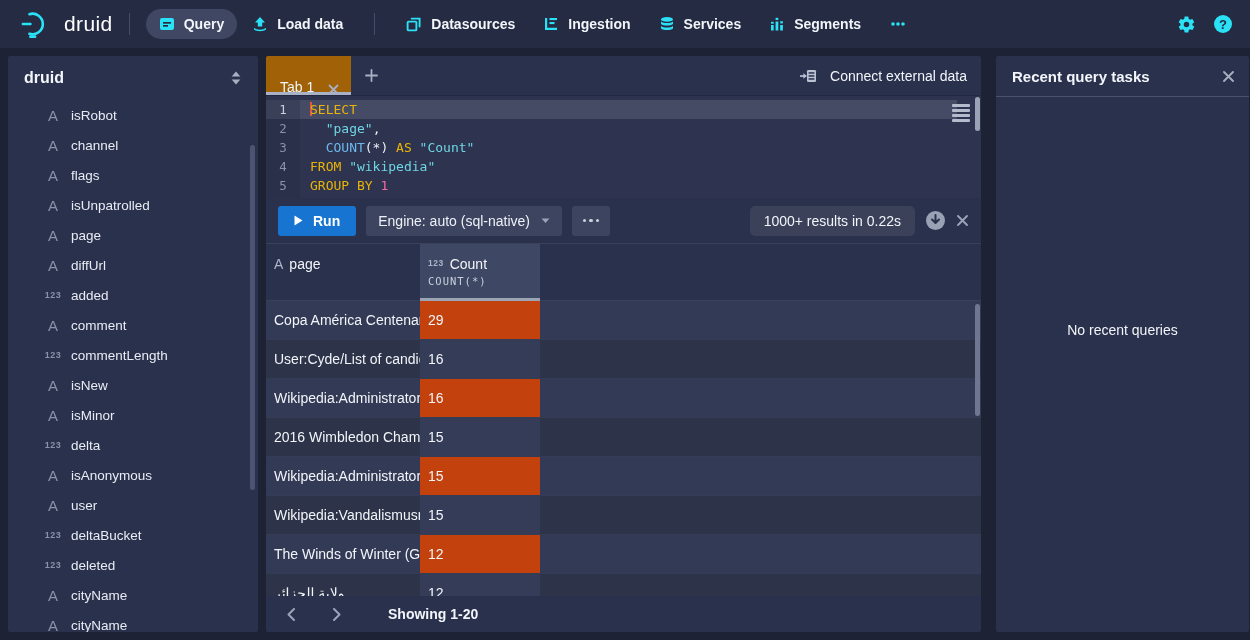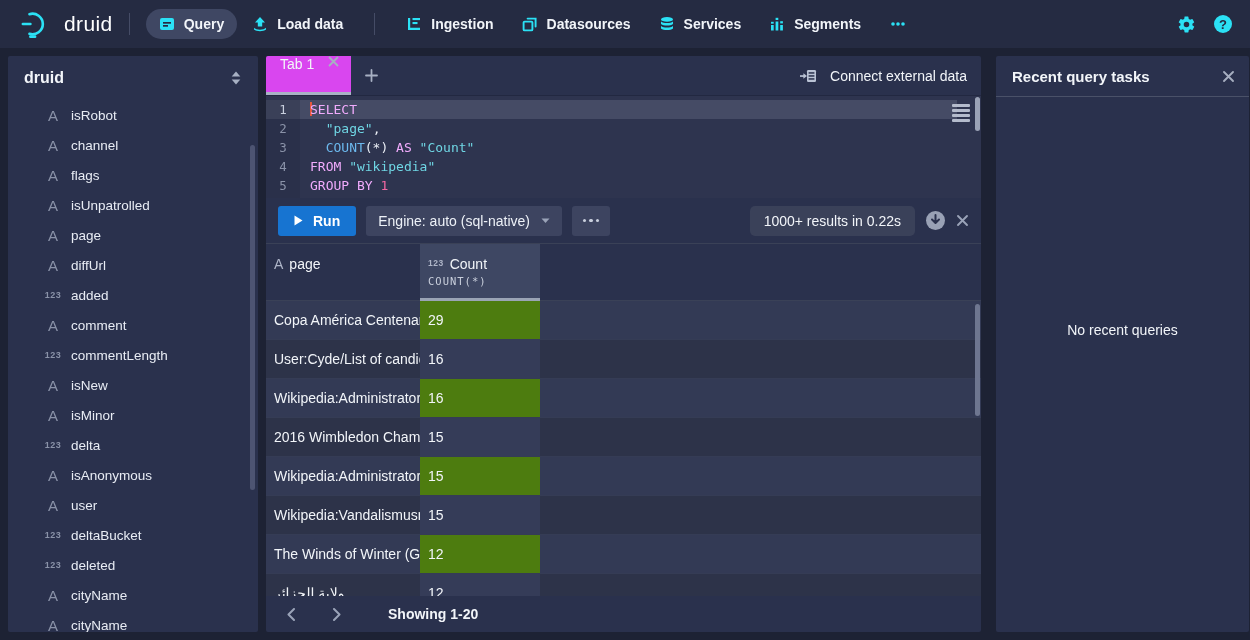--- a/index.html
+++ b/index.html
@@ -25,34 +25,34 @@
   .sidebar { left:8px; width:250px; overflow:hidden; }
   .side-header { height:44px; display:flex; align-items:center; justify-content:space-between; padding:0 16px; font-size:16px; font-weight:700; }
   .side-item { height:30px; display:flex; align-items:center; padding-left:34px; gap:7px; font-size:13.5px; color:#E8ECF4; cursor:pointer; }
   .type-glyph { width:22px; text-align:center; color:#8A92A8; font-size:15px; flex:none; font-weight:400; }
   .type-glyph.num { font-size:9px; font-weight:700; letter-spacing:.5px; }
   .side-scrollbar { position:absolute; right:3px; top:89px; width:5px; height:345px; background:#4D5472; border-radius:3px; }
 
   
   .main { left:266px; width:715px; display:flex; flex-direction:column; overflow:hidden; }
   .tabbar { height:39px; display:flex; align-items:center; flex:none; }
-  .tab { height:100%; display:flex; align-items:flex-start; gap:14px; padding:0 12px 0 14px; background:#d946ef; font-size:14px; position:relative; cursor:pointer; }
+  .tab { height:100%; display:flex; align-items:flex-end; gap:14px; padding:0 12px 0 14px; background:#a16207; font-size:14px; position:relative; cursor:pointer; }
   .tab::after { content:""; position:absolute; left:0; right:0; bottom:0; height:3px; background:#A8B1C5; }
   .tab-add { width:40px; height:100%; display:flex; align-items:center; justify-content:center; cursor:pointer; }
   .connect { margin-left:auto; display:flex; align-items:center; gap:13px; padding-right:14px; font-size:14px; cursor:pointer; }
 
   
   .editor { height:103px; background:#2E344F; position:relative; overflow:hidden; flex:none; font-family:"DejaVu Sans Mono",monospace; font-size:13px; border-top:1px solid #222841; padding-top:4px; }
   .eline { display:flex; height:19px; line-height:19px; }
   .gutter { width:34px; flex:none; text-align:center; color:#8A92A8; background:#2A304A; font-size:12.5px; }
   .eline.active .gutter { background:#3A4058; color:#C9CFDE; }
   .code { flex:1; white-space:pre; padding-left:10px; margin-right:24px; }
   .eline.active .code { background:#454B65; }
   .caret { display:inline-block; width:2px; height:14px; background:#E4573F; vertical-align:-2px; margin-right:-2px; }
-  .seg-kw{color:#f0abfc} .seg-str{color:#6FD6E4} .seg-fn{color:#6CB9EE} .seg-num{color:#F268A2} .seg-plain{color:#EAEEF5}
+  .seg-kw{color:#eab308} .seg-str{color:#6FD6E4} .seg-fn{color:#6CB9EE} .seg-num{color:#F268A2} .seg-plain{color:#EAEEF5}
   .editor-menu { position:absolute; top:8px; right:11px; width:18px; cursor:pointer; }
   .editor-menu div { height:2.5px; background:#B4BBCC; margin:0 0 2.6px 0; border-radius:1px; }
   .editor-scroll { position:absolute; top:1px; right:1px; width:5px; height:34px; background:#9AA2B6; border-radius:3px; }
 
   
   .runbar { height:45px; display:flex; align-items:center; padding:0 12px; gap:10px; flex:none; }
   .btn-run { display:flex; align-items:center; gap:10px; background:#1774D1; border:none; color:#fff; font-weight:700; font-size:14px; height:30px; padding:0 16px; border-radius:3px; font-family:inherit; cursor:pointer; }
   .btn-engine { display:flex; align-items:center; gap:11px; background:#3D4460; border:none; color:#EDF1F7; font-size:14px; height:30px; padding:0 12px; border-radius:3px; font-family:inherit; cursor:pointer; }
   .btn-more { background:#3D4460; border:none; height:30px; width:38px; border-radius:3px; display:flex; align-items:center; justify-content:center; gap:3px; cursor:pointer; }
   .btn-more i { width:3.5px; height:3.5px; border-radius:50%; background:#C9CFDD; }
@@ -65,21 +65,21 @@
   .th-count { width:120px; background:#3E4763; padding:12px 0 0 8px; position:relative; cursor:pointer; }
   .th-count::after { content:""; position:absolute; left:0; right:0; bottom:-1px; height:3px; background:#9AA4B5; }
   .th-line1 { display:flex; gap:6px; font-size:14px; }
   .th-sub { font-family:"DejaVu Sans Mono",monospace; font-size:10.5px; color:#C9CFDC; margin-top:3px; letter-spacing:1px; }
   .th-glyph { color:#AEB5C8; font-size:14px; }
   .th-glyph.num { font-size:8.5px; font-weight:700; letter-spacing:.5px; line-height:14px; }
   .trow { height:39px; display:flex; border-bottom:1px solid #353C55; font-size:14px; }
   .trow.odd { background:#333A55; } .trow.even { background:#2D3349; }
   .cell-page { width:154px; padding:0 4px 0 8px; display:flex; align-items:center; overflow:hidden; white-space:nowrap; cursor:pointer; }
   .cell-count { width:120px; display:flex; align-items:center; padding-left:8px; cursor:pointer; }
-  .trow.odd .cell-count { background:#4d7c0f; } .trow.even .cell-count { background:#353C58; }
+  .trow.odd .cell-count { background:#c2410c; } .trow.even .cell-count { background:#353C58; }
   .cell-rest { flex:1; }
   .table-scroll { position:absolute; right:1px; top:60px; width:5px; height:112px; background:#6E7690; border-radius:3px; }
 
   
   .pagefoot { height:36px; flex:none; display:flex; align-items:center; padding-left:14px; gap:24px; }
   .page-btn { width:22px; height:22px; background:none; border:none; display:flex; align-items:center; justify-content:center; cursor:pointer; }
   .showing { font-size:14px; font-weight:700; margin-left:16px; }
 
   
   .tasks { left:996px; width:253px; display:flex; flex-direction:column; overflow:hidden; }
@@ -112,33 +112,33 @@
     </a>
     <a class="nav-item">
       <svg width="16" height="16" viewBox="0 0 16 16" fill="#2BE1F5">
           <path d="M8 1 L13 6.5 H10.2 V10.5 H5.8 V6.5 H3 Z"></path>
           <path d="M2 11.8 C4.2 14.4 11.8 14.4 14 11.8 L14 13.6 C11.5 15.8 4.5 15.8 2 13.6 Z"></path>
         </svg>
       <span>Load data</span>
     </a>
     <div class="nav-divider"></div>
     <a class="nav-item">
+      <svg width="16" height="16" viewBox="0 0 16 16" fill="none" stroke="#2BE1F5" stroke-width="1.9">
+          <rect x="1.6" y="5.6" width="8.8" height="8.8" rx="1"></rect>
+          <path d="M5.6 2.6 h8 v8" stroke-linecap="round"></path>
+        </svg>
+      <span>Datasources</span>
+    </a>
+    <a class="nav-item">
       <svg width="16" height="16" viewBox="0 0 16 16" fill="#2BE1F5">
           <path d="M2 2 h2.2 v9.8 H14 v2.2 H2 Z"></path>
           <rect x="6.5" y="2" width="7.5" height="2.1"></rect>
           <rect x="6.5" y="6" width="5" height="2.1"></rect>
         </svg>
       <span>Ingestion</span>
-    </a>
-    <a class="nav-item">
-      <svg width="16" height="16" viewBox="0 0 16 16" fill="none" stroke="#2BE1F5" stroke-width="1.9">
-          <rect x="1.6" y="5.6" width="8.8" height="8.8" rx="1"></rect>
-          <path d="M5.6 2.6 h8 v8" stroke-linecap="round"></path>
-        </svg>
-      <span>Datasources</span>
     </a>
     <a class="nav-item">
       <svg width="16" height="16" viewBox="0 0 16 16" fill="#2BE1F5">
           <ellipse cx="8" cy="3.4" rx="6" ry="2.3"></ellipse>
           <path d="M2 5.6 C4.5 7.6 11.5 7.6 14 5.6 L14 8 C11.5 10 4.5 10 2 8 Z"></path>
           <path d="M2 10 C4.5 12 11.5 12 14 10 L14 12.4 C11.5 14.4 4.5 14.4 2 12.4 Z"></path>
         </svg>
       <span>Services</span>
     </a>
     <a class="nav-item">

